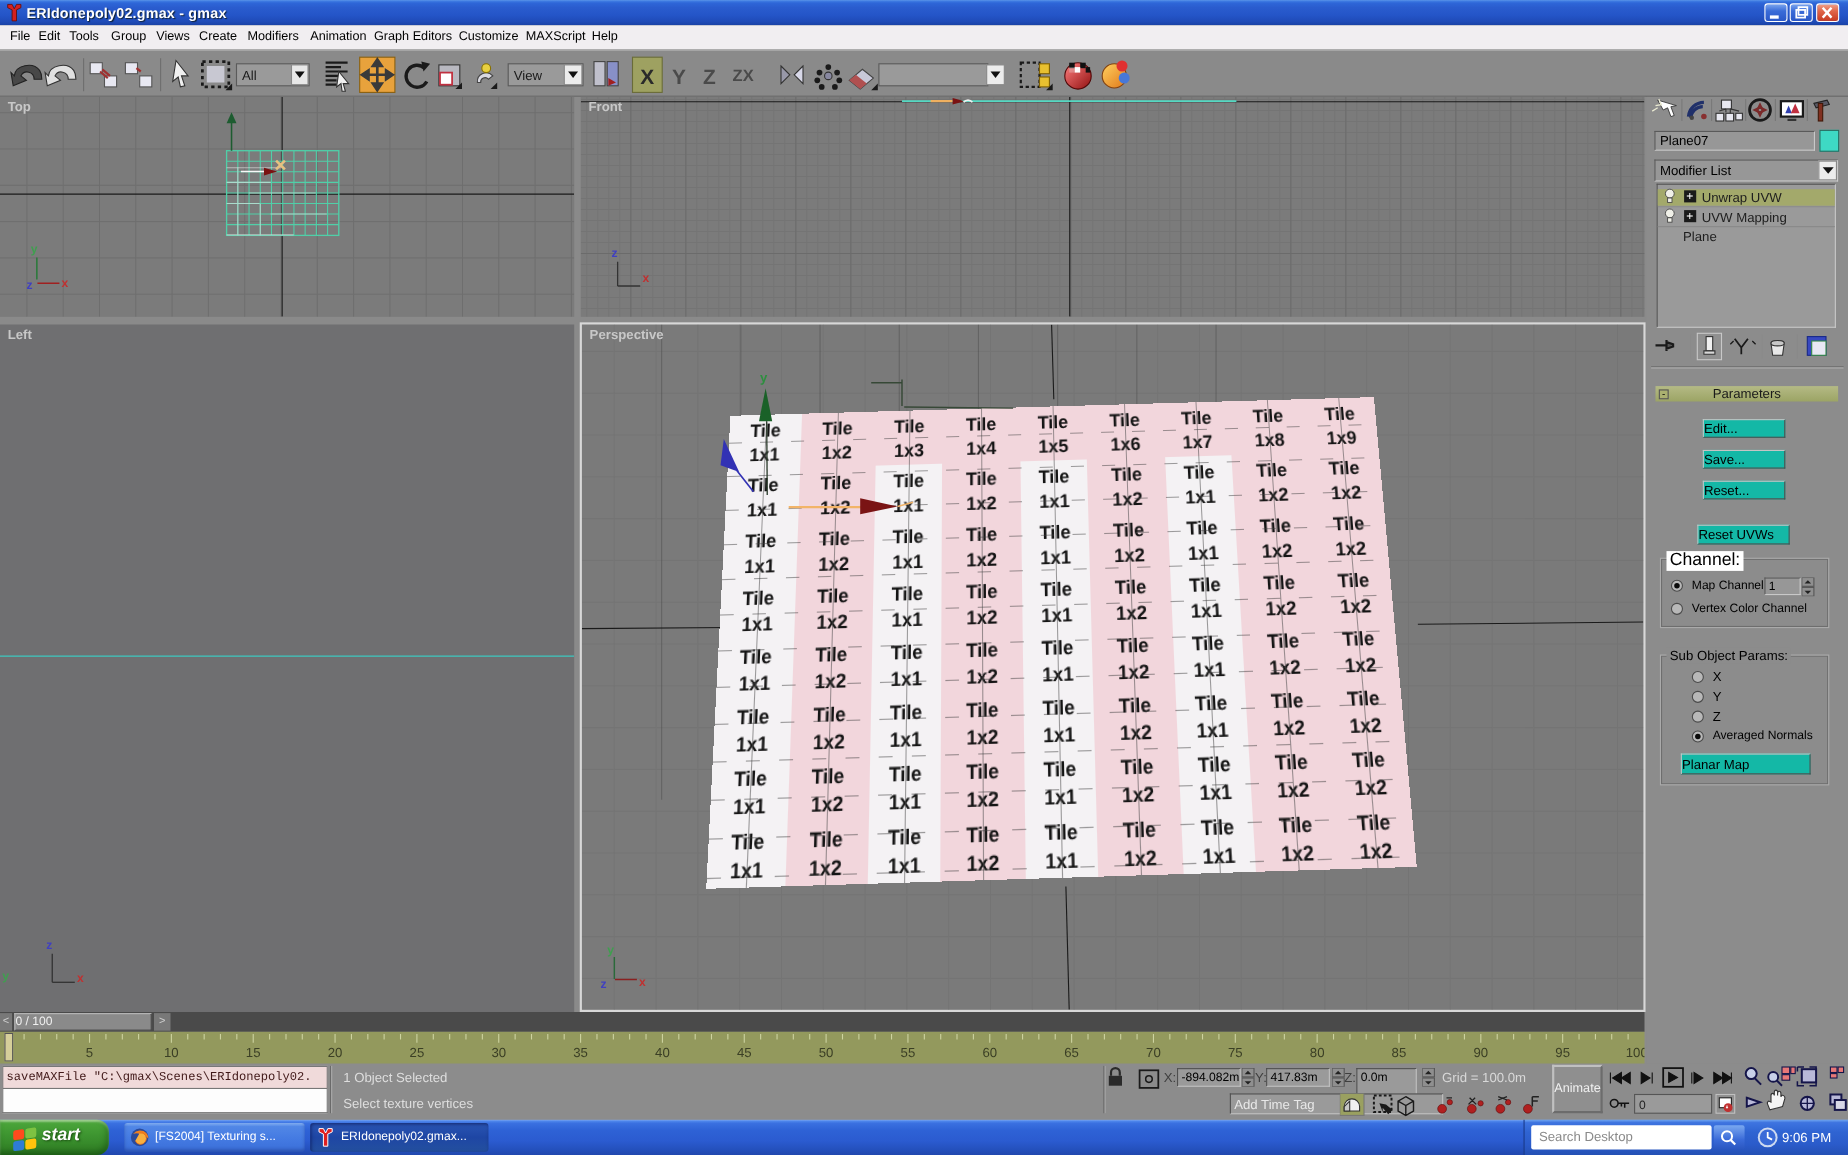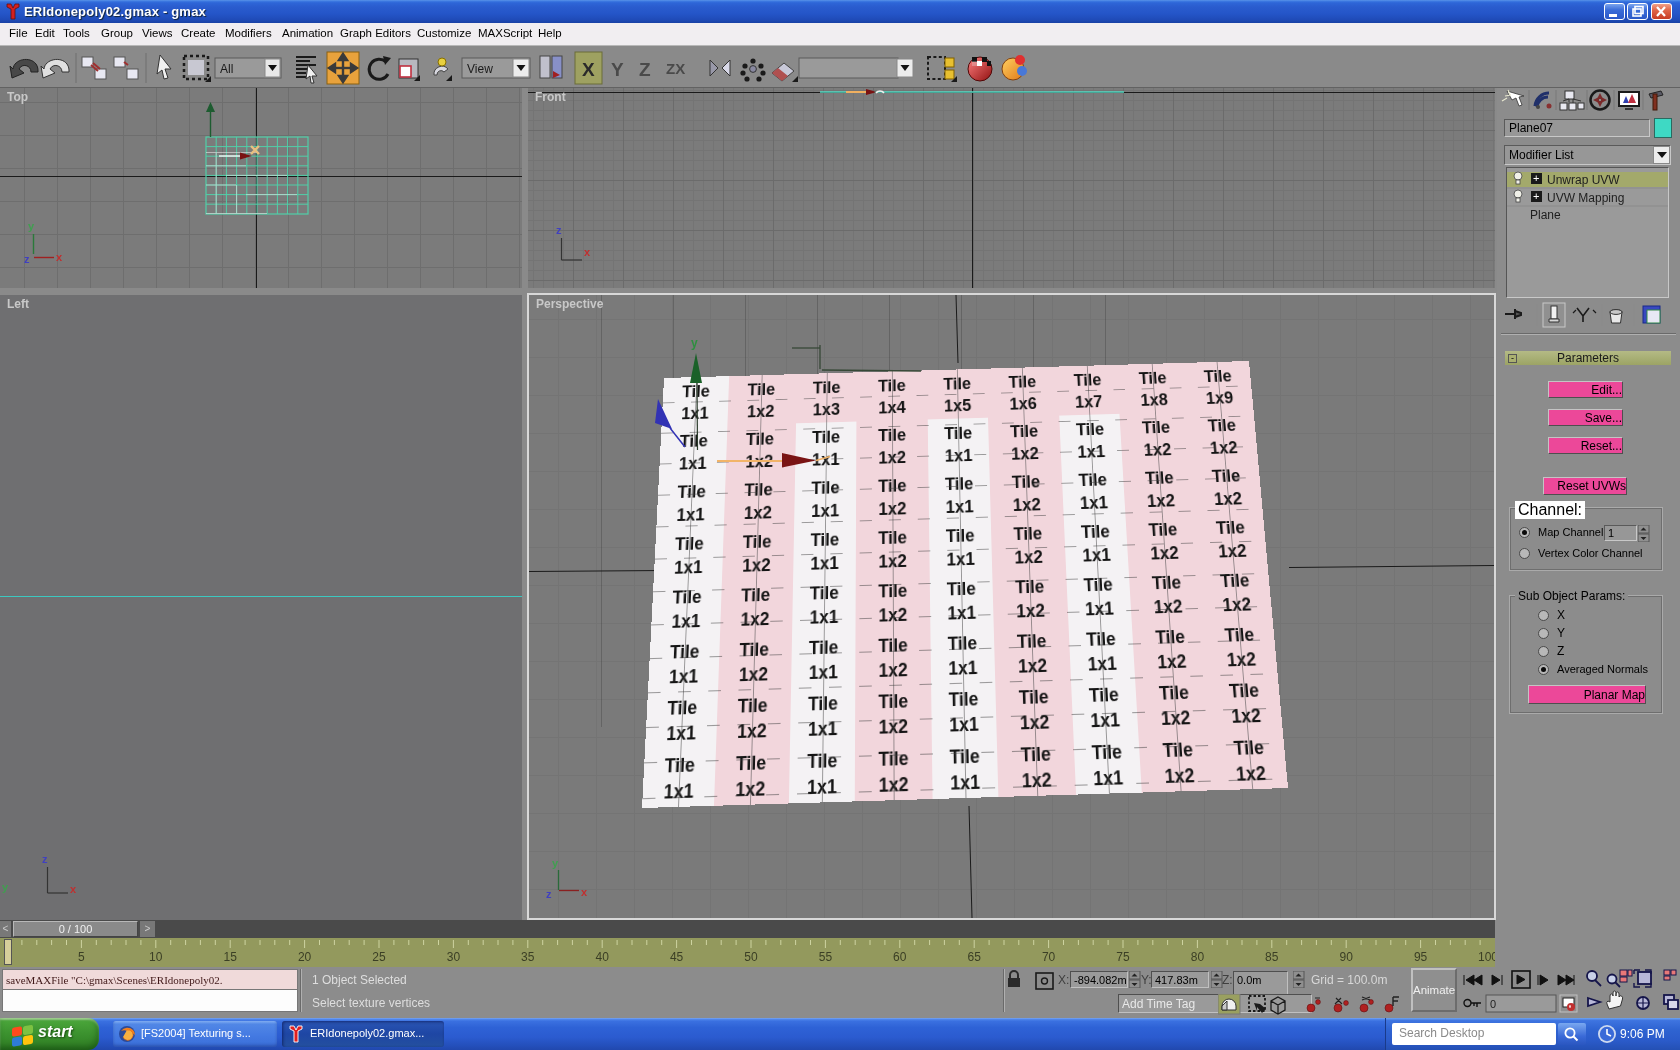--- a/index.html
+++ b/index.html
@@ -43,21 +43,21 @@
 .cell{position:absolute;width:72px;height:54px;color:#141414;font-weight:bold;font-size:18px;line-height:24px;text-align:center;padding-top:4px;}
 
 #panel{position:absolute;left:1497px;top:88px;width:183px;height:879px;background:#8c8c8c;}
 
 #timeslider{position:absolute;left:0;top:920px;width:1495px;height:18px;background:#4a4a4a;}
 #ruler{position:absolute;left:0;top:938px;width:1495px;height:29px;background:#93995d;}
 #statusbar{position:absolute;left:0;top:967px;width:1680px;height:51px;background:#8c8c8c;}
 #taskbar{position:absolute;left:0;top:1018px;width:1680px;height:32px;
  background:linear-gradient(180deg,#7FA8EF 0%,#4E86EC 4%,#3A70E0 10%,#2E62D6 30%,#2B5BD0 60%,#2450BC 85%,#2148AE 100%);}
 .fld{background:#979797;border-top:1px solid #5a5a5a;border-left:1px solid #5a5a5a;border-bottom:1px solid #c8c8c8;border-right:1px solid #c8c8c8;color:#000;}
-.btn3d{background:#ec4899;border-top:1px solid #c4c4c4;border-left:1px solid #c4c4c4;border-bottom:1px solid #4f4f4f;border-right:1px solid #4f4f4f;color:#000;text-align:right;}
+.btn3d{background:#14b8a6;border-top:1px solid #c4c4c4;border-left:1px solid #c4c4c4;border-bottom:1px solid #4f4f4f;border-right:1px solid #4f4f4f;color:#000;text-align:left;}
 .radio{width:11px;height:11px;border-radius:50%;background:#b8b8b8;border:1px solid #4a4a4a;}
 .radio.sel::after{content:"";position:absolute;left:2px;top:2px;width:5px;height:5px;border-radius:50%;background:#0a0a0a;}
 .stext{position:absolute;font-size:12px;color:#dedede;}
 .sfld{position:absolute;background:#9a9a9a;border-top:1px solid #4f4f4f;border-left:1px solid #4f4f4f;border-bottom:1px solid #c0c0c0;border-right:1px solid #c0c0c0;font-size:11px;color:#000;padding:2px 3px 4px 3px;}
 </style></head>
 <body>
 <div id="titlebar">
  <svg class="abs" style="left:5px;top:3px" width="16" height="17" viewBox="0 0 16 17">
   <path d="M2 1 L6 1 L8 5 L10 1 L14 1 L14 4 L10 6 L10 16 L6 16 L6 6 L2 4 Z" fill="#d42020" stroke="#601010" stroke-width="0.8"></path>
  </svg>
@@ -539,21 +539,21 @@
  <div class="abs radio" style="left:41px;top:540px"></div>
     <div class="abs" style="left:60px;top:538px;font-size:12px">Y</div>
  <div class="abs radio" style="left:41px;top:558px"></div>
     <div class="abs" style="left:60px;top:556px;font-size:12px">Z</div>
  <div class="abs radio sel" style="left:41px;top:576px"></div>
     <div class="abs" style="left:60px;top:575px;font-size:11px">Averaged Normals</div>
  <div class="btn3d abs" style="left:31px;top:597px;width:118px;height:19px;font-size:12px;padding-top:2px">Planar Map</div>
 </div>
 <div id="timeslider">
  <div class="abs" style="left:0;top:1px;width:11px;height:16px;background:#787878;color:#ccc;font-size:10px;text-align:center;line-height:15px">&lt;</div>
- <div class="abs" style="left:13px;top:1px;width:125px;height:16px;background:#8a8a8a;border:1px solid #b8b8b8;border-right-color:#444;border-bottom-color:#444;color:#f0f0f0;font-size:11px;text-align:center;line-height:14px">0 / 100</div>
+ <div class="abs" style="left:13px;top:1px;width:125px;height:16px;background:#8a8a8a;border:1px solid #b8b8b8;border-right-color:#444;border-bottom-color:#444;color:#f0f0f0;font-size:11px;text-align:left;line-height:14px">0 / 100</div>
  <div class="abs" style="left:140px;top:1px;width:15px;height:16px;background:#787878;color:#ccc;font-size:10px;text-align:center;line-height:15px">&gt;</div>
 </div>
 <div id="ruler"><svg width="1495" height="29" id="rulersvg">
       <line x1="7.0" y1="2" x2="7.0" y2="10" stroke="#cdd3a0" stroke-width="1"></line>
       <line x1="21.9" y1="2" x2="21.9" y2="7" stroke="#cdd3a0" stroke-width="1"></line>
       <line x1="36.8" y1="2" x2="36.8" y2="7" stroke="#cdd3a0" stroke-width="1"></line>
       <line x1="51.6" y1="2" x2="51.6" y2="7" stroke="#cdd3a0" stroke-width="1"></line>
       <line x1="66.5" y1="2" x2="66.5" y2="7" stroke="#cdd3a0" stroke-width="1"></line>
       <line x1="81.4" y1="2" x2="81.4" y2="10" stroke="#cdd3a0" stroke-width="1"></line>
       <text x="81.4" y="23" font-size="12" fill="#3b3f25" text-anchor="middle">5</text>
@@ -667,21 +667,21 @@
       <text x="1420.6" y="23" font-size="12" fill="#3b3f25" text-anchor="middle">95</text>
       <line x1="1435.5" y1="2" x2="1435.5" y2="7" stroke="#cdd3a0" stroke-width="1"></line>
       <line x1="1450.4" y1="2" x2="1450.4" y2="7" stroke="#cdd3a0" stroke-width="1"></line>
       <line x1="1465.2" y1="2" x2="1465.2" y2="7" stroke="#cdd3a0" stroke-width="1"></line>
       <line x1="1480.1" y1="2" x2="1480.1" y2="7" stroke="#cdd3a0" stroke-width="1"></line>
       <text x="1488" y="23" font-size="12" fill="#3b3f25" text-anchor="middle">100</text>
     </svg>
  <div class="abs" style="left:4px;top:1px;width:8px;height:26px;background:#d6cf9a;border:1px solid #555"></div>
 </div>
 <div id="statusbar">
- <div class="abs" style="left:2px;top:2px;width:296px;height:21px;background:#f0dada;border:1px solid #777;font-family:Liberation Serif, serif;font-size:11px;color:#401818;padding:4px 2px 0 3px;white-space:nowrap;overflow:hidden">saveMAXFile "C:\gmax\Scenes\ERIdonepoly02.</div>
+ <div class="abs" style="left:2px;top:2px;width:296px;height:21px;background:#f0dada;border:1px solid #777;font-family:Liberation Mono, monospace;font-size:11px;color:#401818;padding:4px 2px 0 3px;white-space:nowrap;overflow:hidden">saveMAXFile "C:\gmax\Scenes\ERIdonepoly02.</div>
  <div class="abs" style="left:2px;top:23px;width:296px;height:22px;background:#fdfdfd;border:1px solid #777;border-top:none"></div>
  <div class="stext" style="left:312px;top:6px">1 Object Selected</div>
  <div class="stext" style="left:312px;top:29px">Select texture vertices</div>
  <div class="abs" style="left:300px;top:2px;width:2px;height:43px;border-left:1px solid #6a6a6a;border-right:1px solid #b0b0b0"></div>
  <div class="abs" style="left:1003px;top:2px;width:2px;height:43px;border-left:1px solid #6a6a6a;border-right:1px solid #b0b0b0"></div>
  <svg width="60" height="24" style="position:absolute;left:1004px;top:2px">
   <rect x="4" y="9" width="12" height="9" fill="#2a2a2a"></rect>
       <path d="M6 9 v-3 a4 4 0 0 1 8 0 v3" fill="none" stroke="#2a2a2a" stroke-width="2"></path>
   <rect x="32" y="4" width="17" height="16" fill="none" stroke="#1a1a1a" stroke-width="1.6"></rect>
       <circle cx="40.5" cy="12" r="3" fill="none" stroke="#1a1a1a" stroke-width="1.4"></circle>

